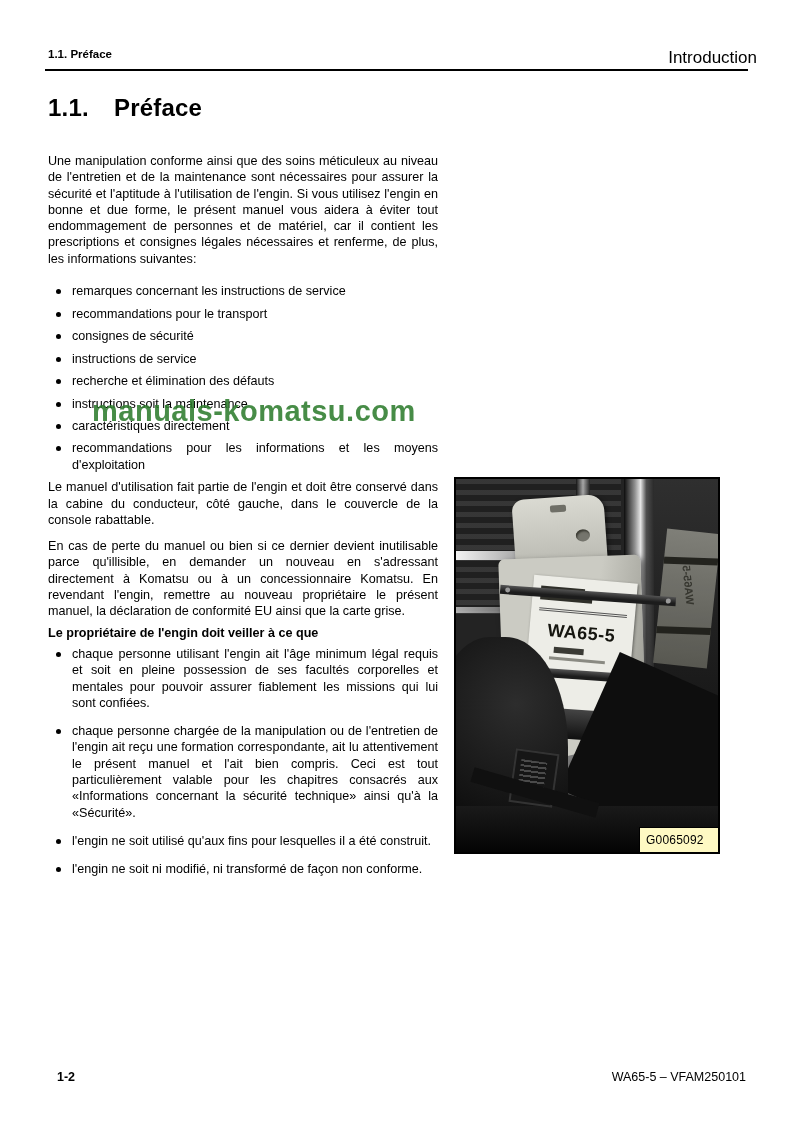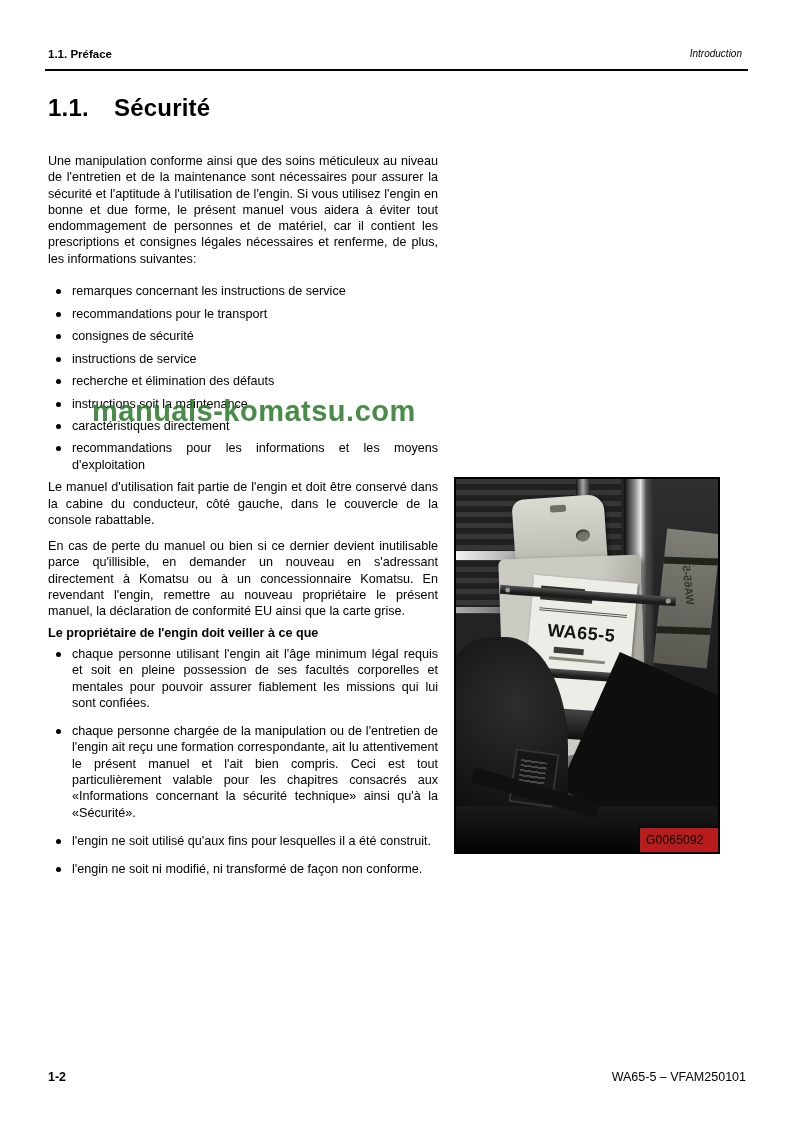--- a/index.html
+++ b/index.html
@@ -1,21 +1,21 @@
 <!DOCTYPE html>
 <html><head>
 <meta charset="utf-8">
 <style>
   * { margin:0; padding:0; box-sizing:border-box; }
   html,body { width:793px; height:1123px; background:#ffffff; font-family:"Liberation Sans", sans-serif; color:#000; }
   .page { position:relative; width:793px; height:1123px; background:#fff; overflow:hidden; }
 
   
   .runhead-left { position:absolute; left:48px; top:48px; font-size:11.5px; font-weight:bold; }
-  .runhead-right{ position:absolute; right:51px; top:48px; font-size:10px;font-style:italic; }
+  .runhead-right{ position:absolute; right:36px; top:48px; font-size:17px; }
   .head-rule { position:absolute; left:45px; top:69px; width:703px; height:2px; background:#000; }
 
   
   .title { position:absolute; left:48px; top:94px; font-size:24px; font-weight:bold; letter-spacing:.2px; }
   .title .num { display:inline-block; width:66px; }
 
   
   .col { position:absolute; left:48px; top:147px; width:390px; font-size:12.6px; line-height:16.3px; text-align:justify;margin-top:6px; }
   .col p { margin:0; }
   .p-storage { margin-top:6px !important; }
@@ -75,39 +75,39 @@
     background:linear-gradient(180deg,#7c7c7c,#2e2e2e); z-index:3; }
   .ph-seat { position:absolute; left:-24px; top:158px; width:136px; height:240px; z-index:5;
     background:radial-gradient(circle at 62% 28%, #2d2d2d, #0a0a0a 72%); border-radius:42% 46% 0 0; }
   .ph-buckle { position:absolute; left:56px; top:272px; width:44px; height:54px; transform:rotate(8deg); z-index:6;
     background:#161616; border:2px solid #333;}
   .ph-buckle .grid { position:absolute; left:5px; top:8px; width:26px; height:34px;
     background:repeating-linear-gradient(180deg,#4a4a4a 0 2px,#151515 2px 5px); }
   .ph-belt { position:absolute; left:14px; top:306px; width:130px; height:15px; background:#101010; transform:rotate(16deg); z-index:6; }
   .ph-panel { position:absolute; right:-34px; bottom:22px; width:170px; height:150px; background:#0e0e0e; transform:rotate(24deg); z-index:4; }
   .ph-floor { position:absolute; left:0; bottom:0; width:100%; height:46px; background:linear-gradient(180deg,#1a1a1a,#040404); z-index:5; }
-  .ph-caption { position:absolute; right:0; bottom:0; width:79px; height:25px; background:#b91c1c;
+  .ph-caption { position:absolute; right:0; bottom:0; width:79px; height:25px; background:#fef9c3;
     border-top:1px solid #000; border-left:1px solid #000; z-index:9;
     display:flex; align-items:center; padding-left:6px; font-size:12px; letter-spacing:.2px; }
 
   
-  .foot-left { position:absolute; left:48px; top:1070px; font-size:12.5px; font-weight:bold; }
+  .foot-left { position:absolute; left:57px; top:1070px; font-size:12.5px; font-weight:bold; }
   .foot-right { position:absolute; right:47px; top:1070px; font-size:12.5px; }
 </style>
 </head>
 <body>
 
 <div class="page">
 
   <div class="runhead-left">1.1. Préface</div>
   <div class="runhead-right">Introduction</div>
   <div class="head-rule"></div>
 
   <div class="title">
-    <span class="num">1.1.</span><span>Sécurité</span>
+    <span class="num">1.1.</span><span>Préface</span>
   </div>
 
   <div class="watermark" style="color: rgb(46, 125, 46);">manuals-komatsu.com</div>
 
   <div class="col">
     <p>Une manipulation conforme ainsi que des soins méticuleux au niveau de l'entretien et de la maintenance sont nécessaires pour assurer la sécurité et l'aptitude à l'utilisation de l'engin. Si vous utilisez l'engin en bonne et due forme, le présent manuel vous aidera à éviter tout endommagement de personnes et de matériel, car il contient les prescriptions et consignes légales nécessaires et renferme, de plus, les informations suivantes:</p>
 
     <ul class="blist">
       <li><span class="dot"></span><span>remarques concernant les instructions de service</span></li>
       <li><span class="dot"></span><span>recommandations pour le transport</span></li>

